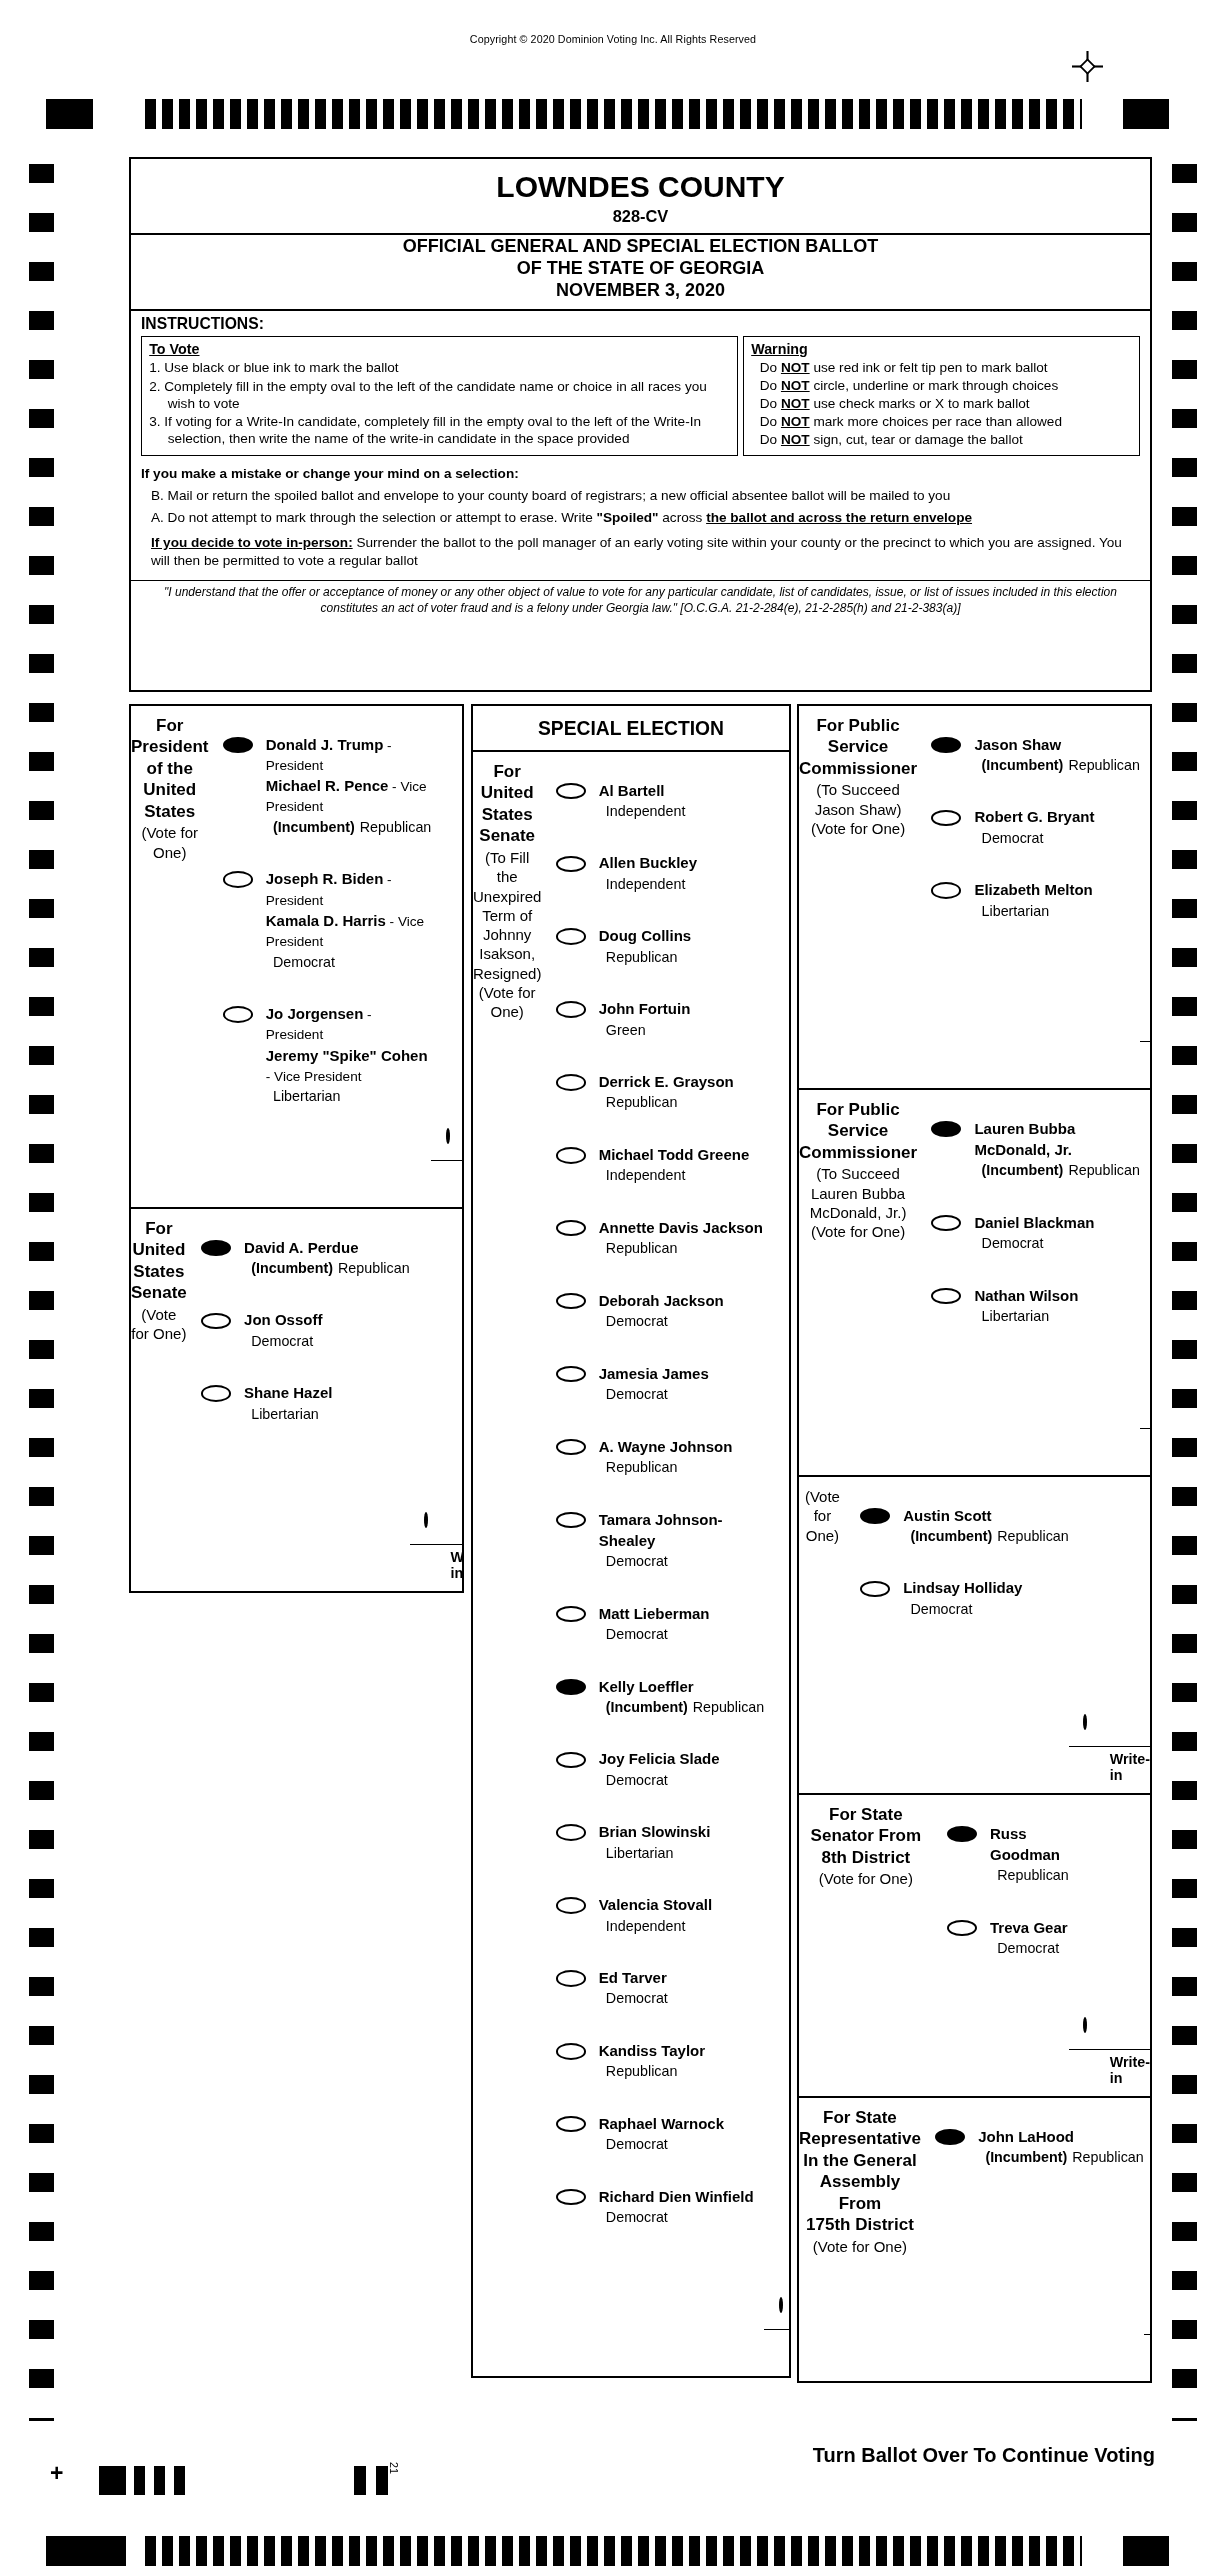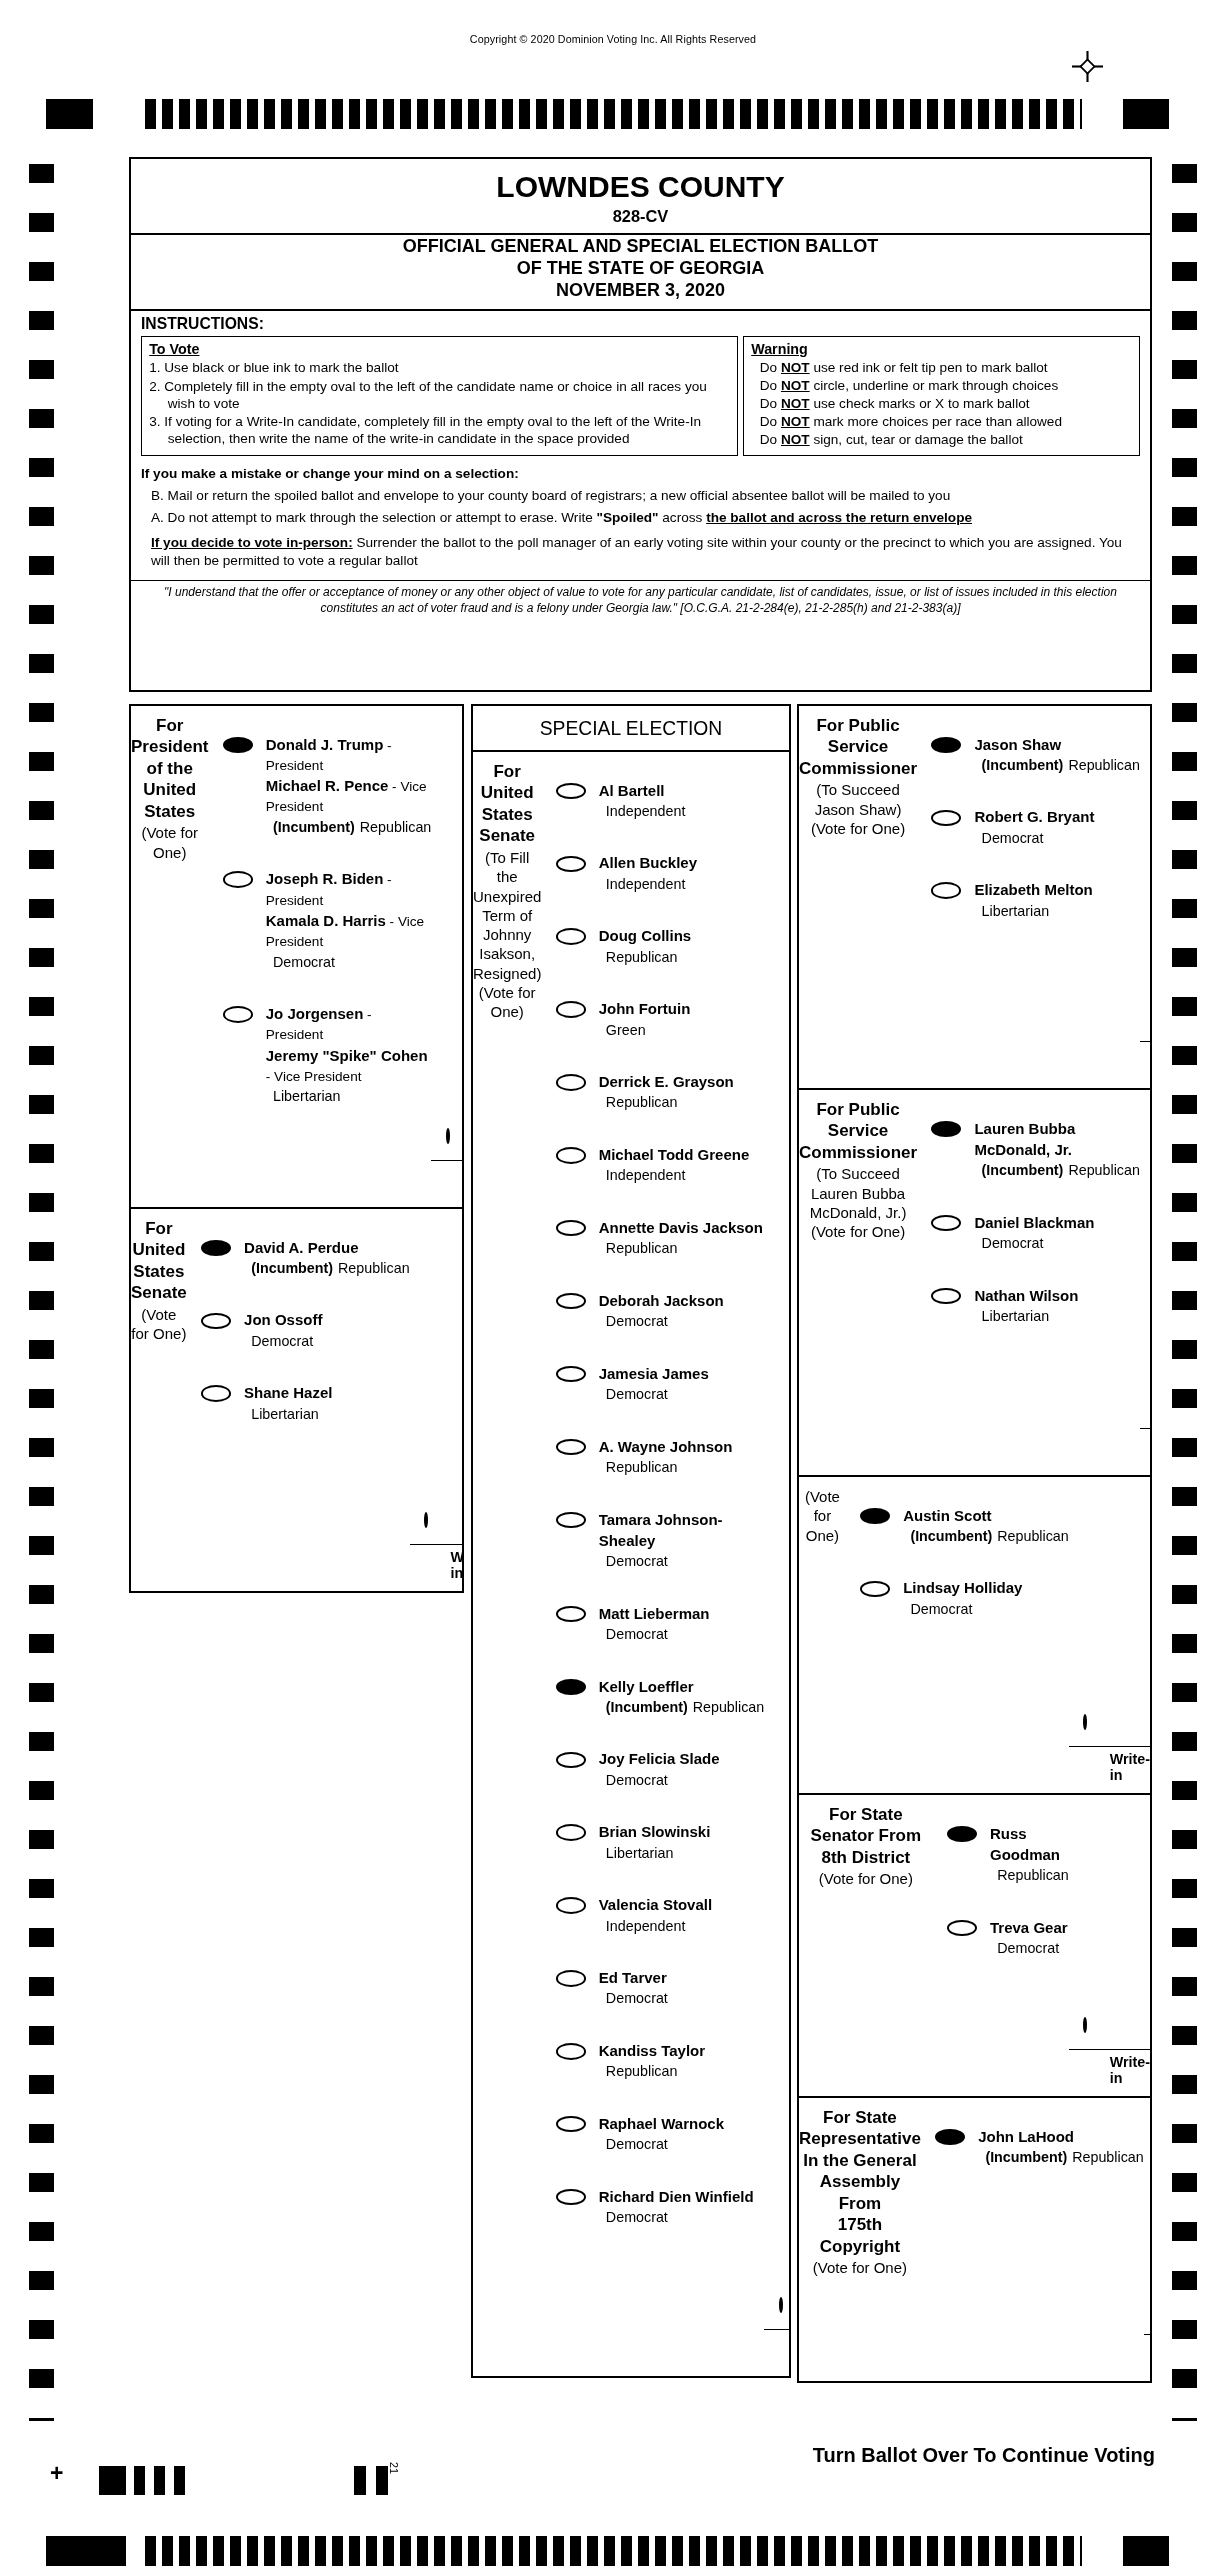--- a/index.html
+++ b/index.html
@@ -47,21 +47,21 @@
   .inperson { margin-top:8.6px; font-size:13.6px; line-height:18px; padding:0 8.6px 0 10px; }
   .inperson .head { font-weight:bold; text-decoration:underline; }
   .felony { margin:10px -10px 0; border-top:1.4px solid #000; text-align:center; font-style:italic; font-size:12px; line-height:15.7px; padding:4.3px 14.3px 0; }
 
   
   .col { position:absolute; top:704px; border:2.1px solid #000; background:#fff; display:flex; flex-direction:column; }
   #col1 { left:129px; width:335px; height:889px; }
   #col2 { left:471px; width:320px; height:1674px; }
   #col3 { left:797px; width:355px; height:1679px; }
 
-  .spec-head { text-align:center; font-weight:normal; font-size:19.3px; padding:12px 0 10px; border-bottom:2.1px solid #000; }
+  .spec-head { text-align:center; font-weight:bold; font-size:19.3px; padding:12px 0 10px; border-bottom:2.1px solid #000; }
 
   .race { display:flex; flex-direction:row; padding:8.6px 0 10px; overflow:hidden; }
   .race + .race, .spec-head + .race { border-top:0; }
   #col1 .race + .race, #col3 .race + .race { border-top:2.1px solid #000; }
   .race-pres { height:501px; flex:none; }
   .race-sen1 { flex:1; }
   #col2 .race { flex:1; }
   .race-psc1 { height:382px; flex:none; }
   .race-psc2 { height:387px; flex:none; }
   .race-usrep { height:318px; flex:none; }
@@ -563,21 +563,21 @@
         <div class="wi-oval-row"><span class="oval"></span></div>
         <div class="wi-line"></div>
         <div class="wi-label">Write-in</div>
       </div>
     </section>
 
     <section class="race race-strep">
       <div class="race-head">
         <div class="race-title">For State Representative
 In the General Assembly From
-175th Copyright</div>
+175th District</div>
         <div class="race-sub">(Vote for One)</div>
       </div>
       <div class="cands">
 
           <div class="cand">
             <span class="oval filled"></span>
             <div>
               <div class="nline"><span class="cname">John LaHood</span></div>
               <div class="pline"><span class="inc">(Incumbent)</span><span>Republican</span></div>
             </div>

